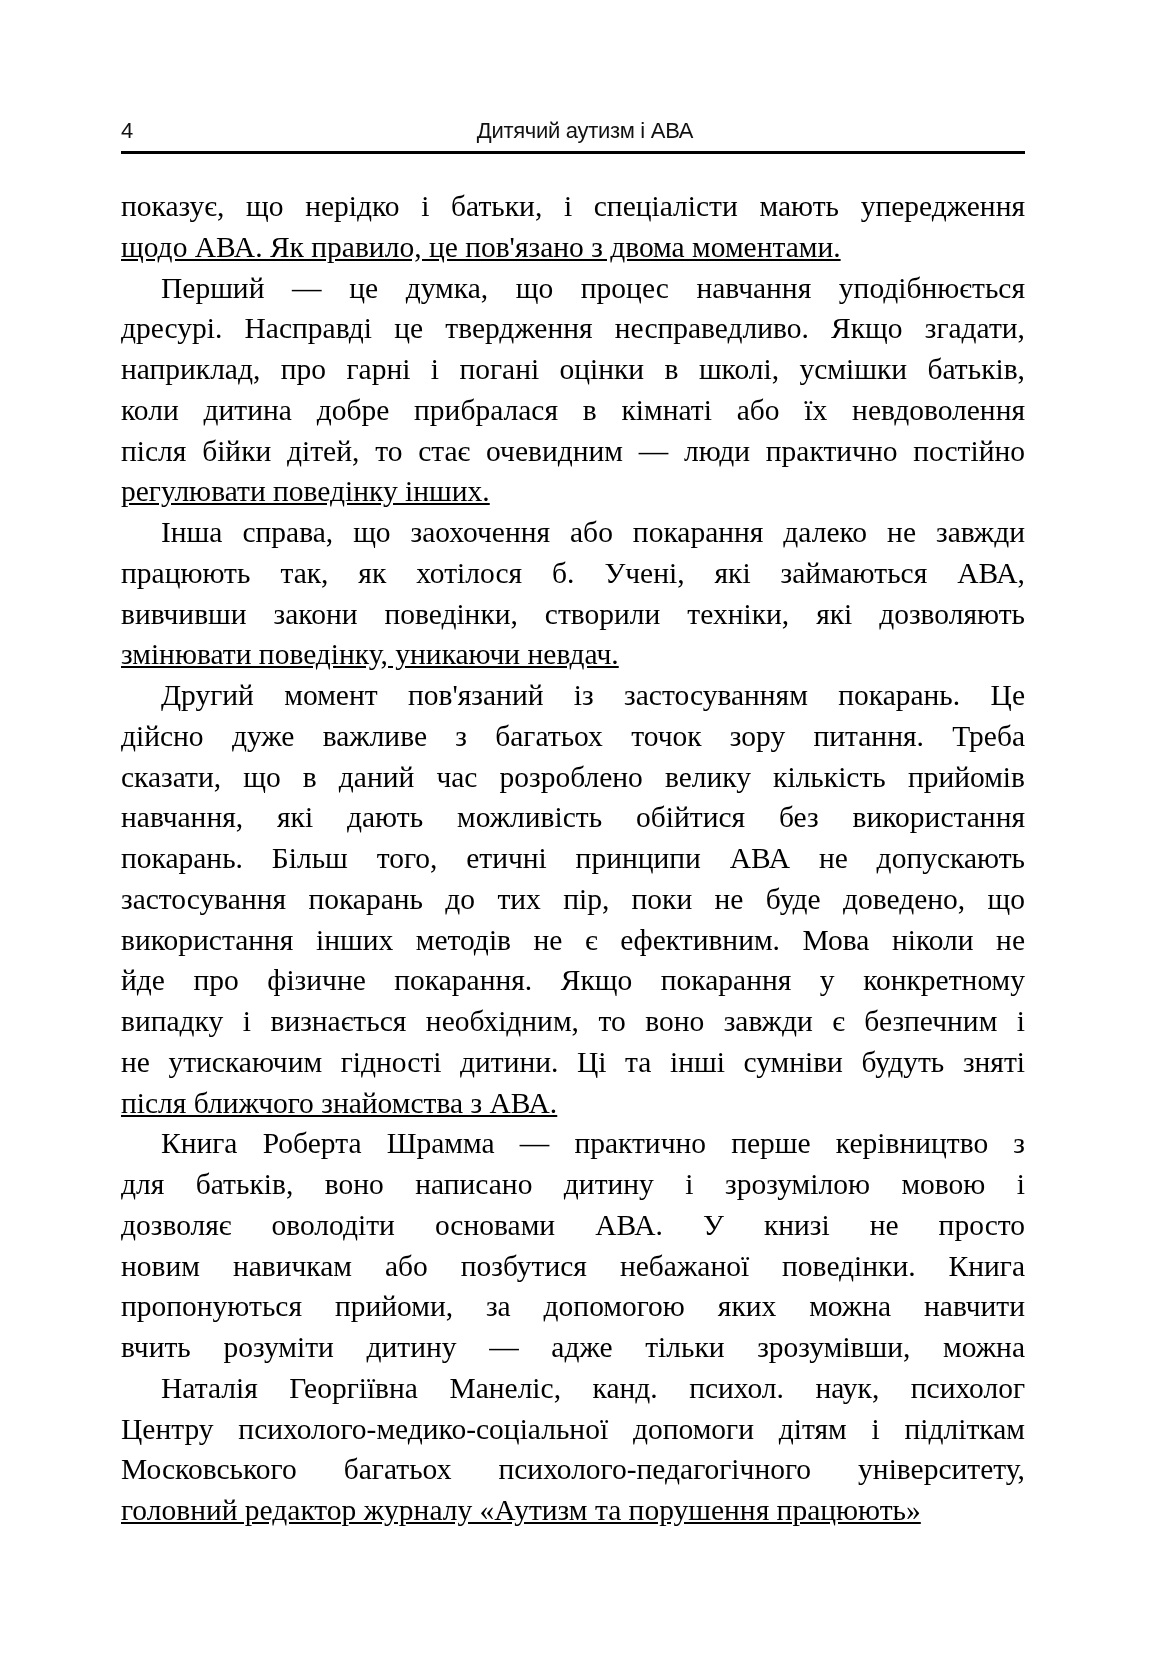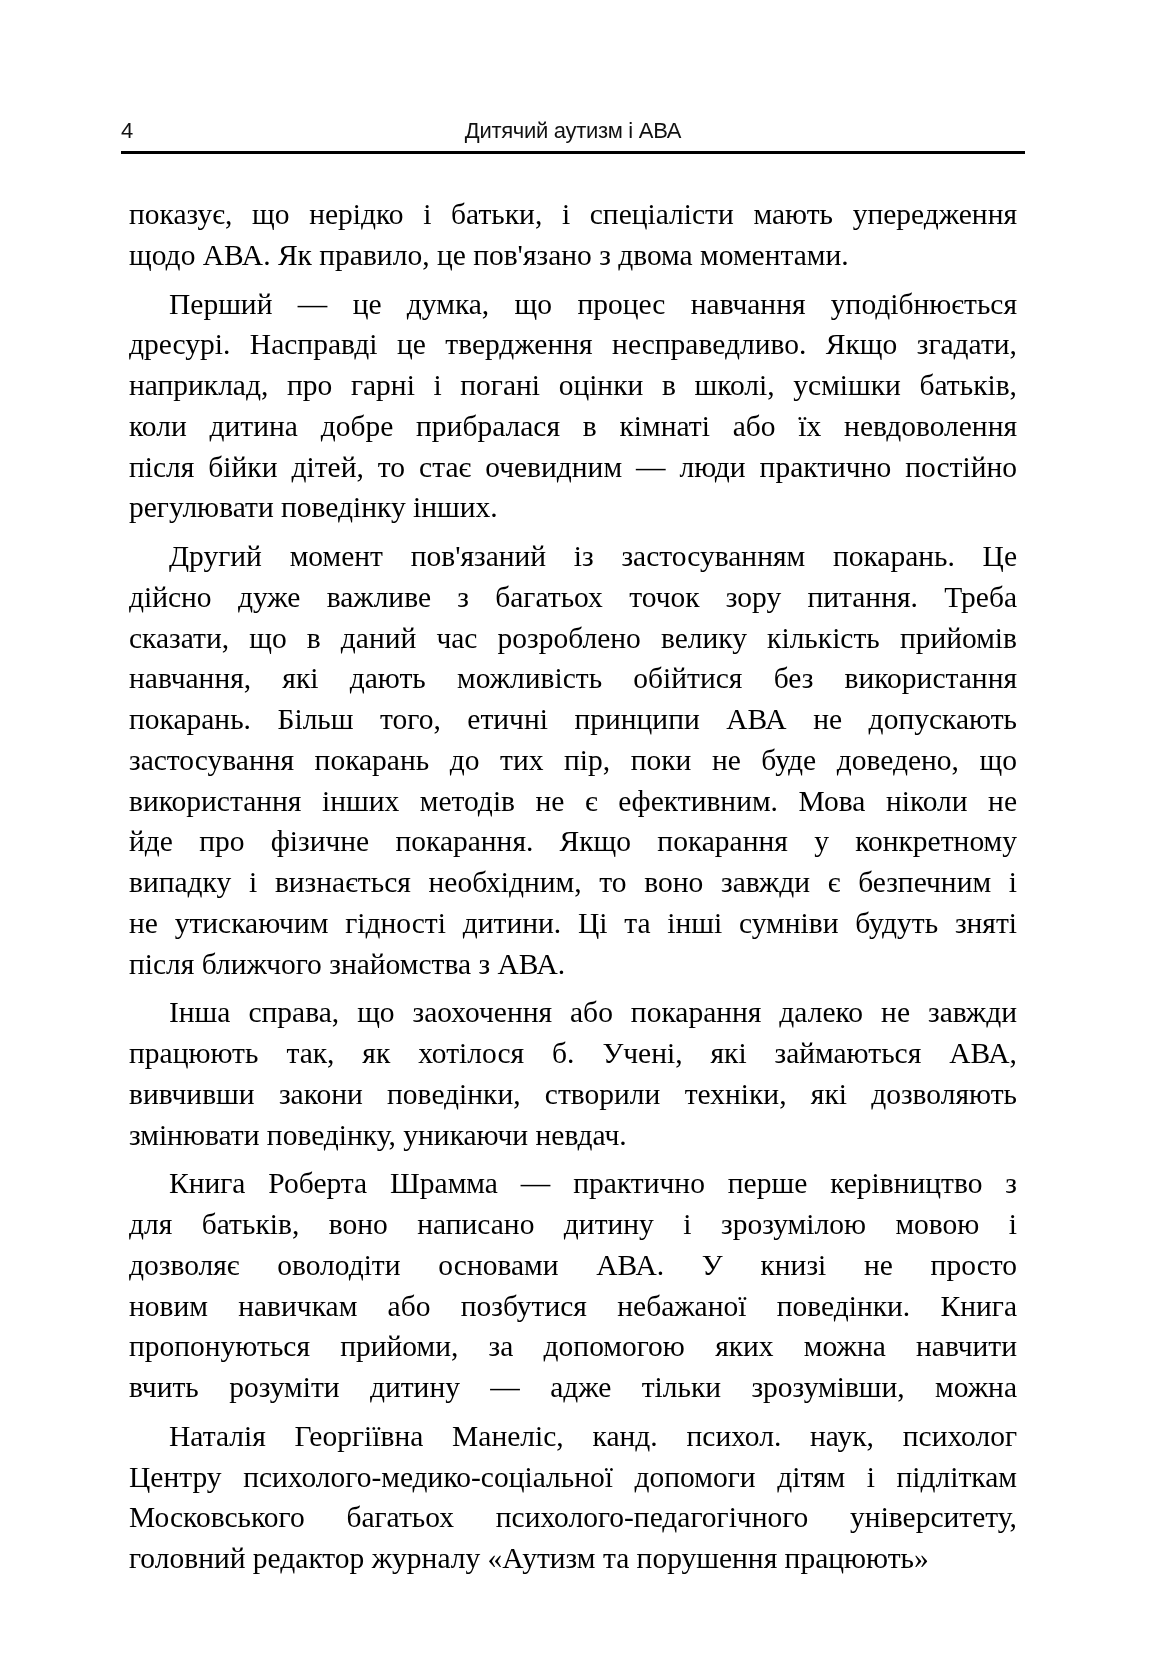--- a/index.html
+++ b/index.html
@@ -1,27 +1,27 @@
 <!DOCTYPE html>
 <html><head>
 <meta charset="utf-8">
 <style>
   html, body { margin:0; padding:0; background:#ffffff; }
   body { width:1158px; height:1654px; position:relative; overflow:hidden; }
   .page { position:absolute; left:121px; top:0; width:904px; }
   .header { position:absolute; top:116px; left:0; width:904px; height:32px;
     font-family:"Liberation Sans", sans-serif; font-size:22px; color:#111; }
   .page-num { position:absolute; left:0; top:2px; }
-  .running-title { position:absolute; left:0; width:904px; text-align:center; top:2px; letter-spacing:-0.3px; }
+  .running-title { position:absolute; left:12px; width:904px; text-align:center; top:2px; letter-spacing:-0.3px; }
   .rule { position:absolute; top:151px; left:0; width:904px; height:3px; background:#000; }
   .body { position:absolute; top:186px; left:0; width:904px;
     font-family:"Liberation Serif", serif; font-size:29.5px; line-height:40.75px; color:#000; }
-  .para { margin:8px; text-align:justify; text-align-last:left; }
+  .para { margin:0; text-align:justify; text-align-last:left; }
   .line { display:block; text-align:justify; text-align-last:justify; white-space:nowrap; }
-  .line.last { text-align-last:left; }
+  .line.last { text-align-last:left;text-decoration:underline; }
 </style>
 </head>
 <body>
 
 <div class="page">
   <div class="header">
     <span class="page-num">4</span>
     <span class="running-title">Дитячий аутизм і АВА</span>
   </div>
   <div class="rule"></div>
@@ -33,37 +33,37 @@
     </p>
     <p class="para">
       <span class="line" style="padding-left:40px">Перший — це думка, що процес навчання уподібнюється</span>
       <span class="line">дресурі. Насправді це твердження несправедливо. Якщо згадати,</span>
       <span class="line">наприклад, про гарні і погані оцінки в школі, усмішки батьків,</span>
       <span class="line">коли дитина добре прибралася в кімнаті або їх невдоволення</span>
       <span class="line">після бійки дітей, то стає очевидним — люди практично постійно</span>
       <span class="line last">регулювати поведінку інших.</span>
     </p>
     <p class="para">
+      <span class="line" style="padding-left:40px">Інша справа, що заохочення або покарання далеко не завжди</span>
+      <span class="line">працюють так, як хотілося б. Учені, які займаються АВА,</span>
+      <span class="line">вивчивши закони поведінки, створили техніки, які дозволяють</span>
+      <span class="line last">змінювати поведінку, уникаючи невдач.</span>
+    </p>
+    <p class="para">
       <span class="line" style="padding-left:40px">Другий момент пов'язаний із застосуванням покарань. Це</span>
       <span class="line">дійсно дуже важливе з багатьох точок зору питання. Треба</span>
       <span class="line">сказати, що в даний час розроблено велику кількість прийомів</span>
       <span class="line">навчання, які дають можливість обійтися без використання</span>
       <span class="line">покарань. Більш того, етичні принципи АВА не допускають</span>
       <span class="line">застосування покарань до тих пір, поки не буде доведено, що</span>
       <span class="line">використання інших методів не є ефективним. Мова ніколи не</span>
       <span class="line">йде про фізичне покарання. Якщо покарання у конкретному</span>
       <span class="line">випадку і визнається необхідним, то воно завжди є безпечним і</span>
       <span class="line">не утискаючим гідності дитини. Ці та інші сумніви будуть зняті</span>
       <span class="line last">після ближчого знайомства з АВА.</span>
-    </p>
-    <p class="para">
-      <span class="line" style="padding-left:40px">Інша справа, що заохочення або покарання далеко не завжди</span>
-      <span class="line">працюють так, як хотілося б. Учені, які займаються АВА,</span>
-      <span class="line">вивчивши закони поведінки, створили техніки, які дозволяють</span>
-      <span class="line last">змінювати поведінку, уникаючи невдач.</span>
     </p>
     <p class="para">
       <span class="line" style="padding-left:40px">Книга Роберта Шрамма — практично перше керівництво з</span>
       <span class="line">для батьків, воно написано дитину і зрозумілою мовою і</span>
       <span class="line">дозволяє оволодіти основами АВА. У книзі не просто</span>
       <span class="line">новим навичкам або позбутися небажаної поведінки. Книга</span>
       <span class="line">пропонуються прийоми, за допомогою яких можна навчити</span>
       <span class="line">вчить розуміти дитину — адже тільки зрозумівши, можна</span>
     </p>
     <p class="para">

